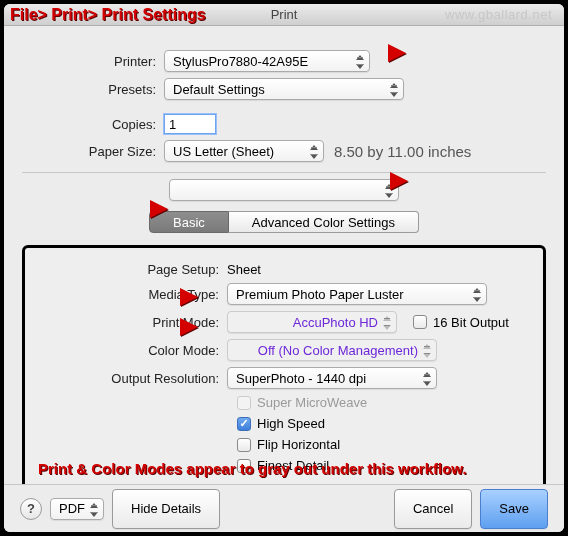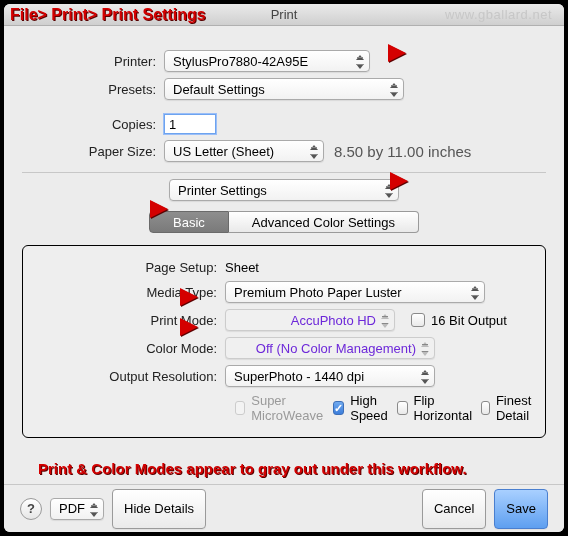--- a/index.html
+++ b/index.html
@@ -117,52 +117,52 @@
     background: linear-gradient(#fff,#e9e9e9);
     display:inline-flex; align-items:center;
     font-size:13px;
   }
   .segmented .seg:first-child { border-radius:4px 0 0 4px;}
   .segmented .seg:last-child { border-radius:0 4px 4px 0; border-left:none;}
   .segmented .seg.active { background: linear-gradient(#8e8e8e,#7a7a7a); color:#fff; border-color:#6a6a6a;}
   
   .groupbox {
     margin: 0 18px;
-    border:1px solid #000000;
+    border:3px solid #000000;
     border-radius:6px;
     background:#eee;
     padding: 8px 12px 14px;
   }
   .checkbox {
     display:inline-flex; align-items:center; gap:6px;
     font-size:13px;
   }
   .checkbox .box {
     width:14px;height:14px;border:1px solid #8a8a8a;border-radius:3px;
     background:linear-gradient(#fff,#e9e9e9);
     display:inline-flex;align-items:center;justify-content:center;
     font-size:11px; color:#fff;
   }
   .checkbox.checked .box { background: linear-gradient(#6fa9ef,#3d7edb); border-color:#3d6fb8;}
   .checkbox.checked .box::after { content:"✓"; font-weight:bold;}
   .checkbox.disabled .box { border-color:#ccc; background:#f3f3f3;}
   .checkbox.disabled { color:#9a9a9a; }
 
-  .stack { display:flex; flex-direction:row; gap:6px; margin-left:200px; margin-top:6px;}
+  .stack { display:flex; flex-direction:column; gap:6px; margin-left:200px; margin-top:6px;}
 
   .footer {
     position:absolute; left:0; right:0; bottom:0;
     height:48px;
     border-top:1px solid #c7c7c7;
     background:#ececec;
     display:flex; align-items:center;
     padding:0 16px;
   }
   .btn {
-    height:40px; padding:0 11px;
+    height:40px; padding:0 18px;
     border:1px solid #9a9a9a; border-radius:4px;
     background:linear-gradient(#ffffff,#eaeaea);
     font-size:13px;
     display:inline-flex;align-items:center;
     box-shadow:0 1px 1px rgba(0,0,0,.05);
   }
   .btn.default {
     background:linear-gradient(#a9d0ff,#5e9ff0);
     border-color:#4a7fcf; color:#000;
   }
@@ -232,21 +232,20 @@
         <span class="bindtext">US Letter (Sheet)</span>
         <span class="arrows"></span>
       </div>
       <span class="paper-hint">8.50 by 11.00 inches</span>
     </div>
 
     <div class="hr"></div>
 
     <div class="center-select-row">
       <div class="select" style="width:230px">
-        <span class="bindtext">Printer Settings</span>
         <span class="arrows"></span>
       </div>
     </div>
 
     <div class="segmented">
       <div class="seg active">
           <span>Basic</span>
         </div>
       <div class="seg">
           <span>Advanced Color Settings</span>

